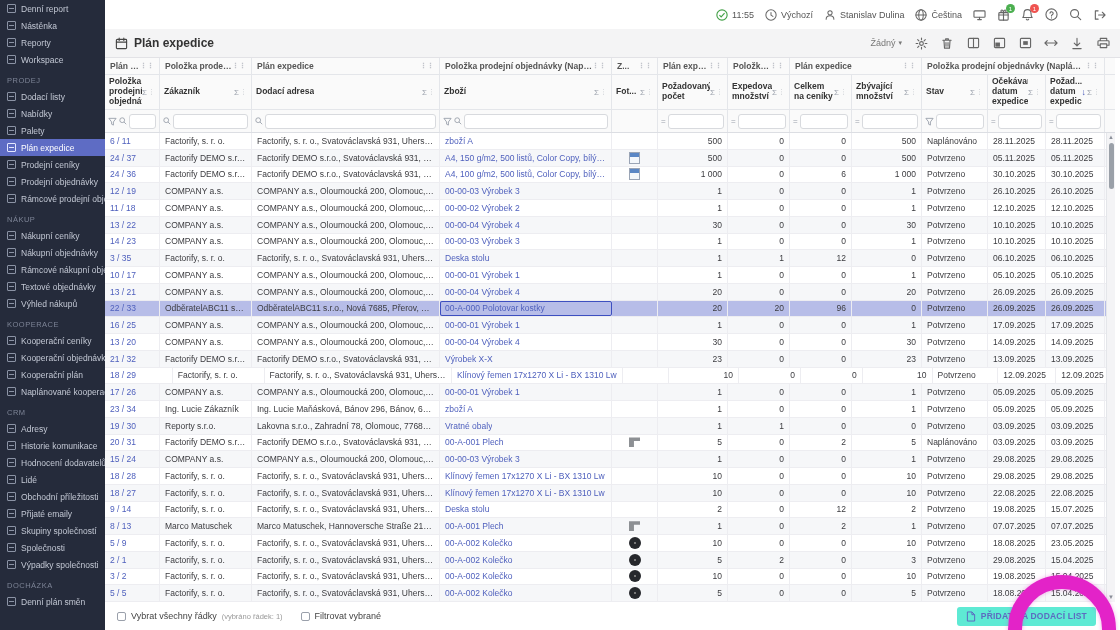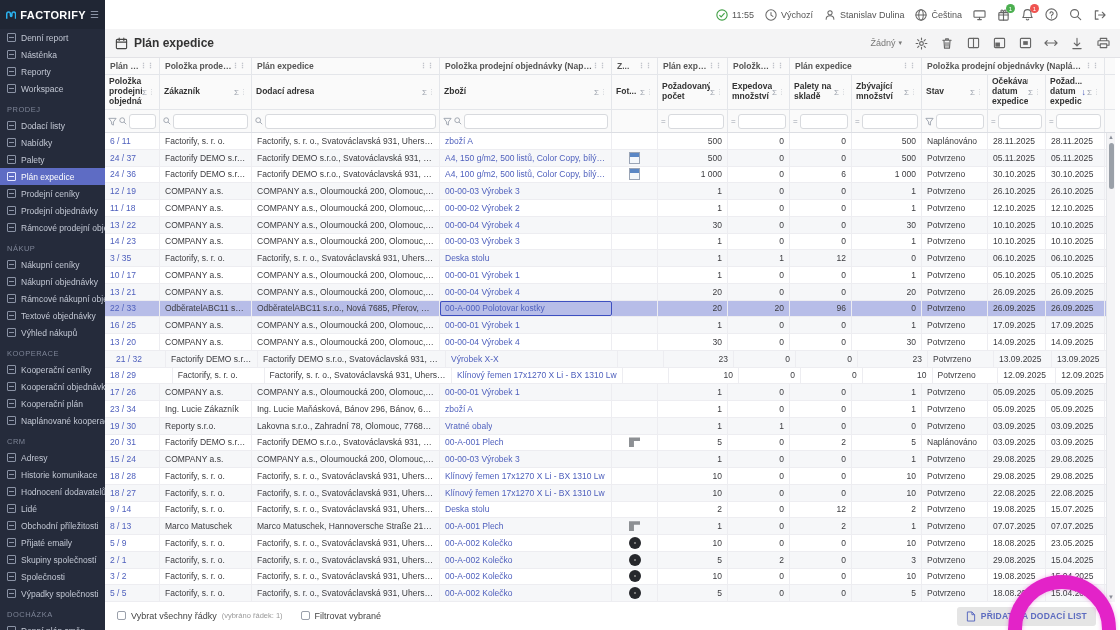--- a/index.html
+++ b/index.html
@@ -73,42 +73,35 @@
 .photo-wheel { width:12px; height:12px; border-radius:50%; background:radial-gradient(circle at 50% 50%, #777 0 18%, #26282c 18% 75%, #55585e 75%); }
 
 
 .scrollbar { position:absolute; right:0; top:75px; bottom:0; width:9px; background:#f4f4f6; border-left:1px solid #e4e6ea; display:flex; flex-direction:column; align-items:center; }
 .sb-arrow { font-size:6px; color:#8a8f99; line-height:8px; height:9px; cursor:pointer; }
 .sb-thumb { width:5px; height:46px; background:#9aa0a8; border-radius:3px; margin-top:1px; cursor:grab; }
 .sb-bottom { margin-top:auto; }
 
 
 .footer { flex:1; display:flex; align-items:center; gap:18px; padding:0 12px; background:#fff; }
-.chk-group { display:flex; align-items:flex-start; gap:5px; font-size:9px; color:#444; cursor:pointer; }
+.chk-group { display:flex; align-items:flex-end; gap:5px; font-size:9px; color:#444; cursor:pointer; }
 .chk { width:9px; height:9px; border:1px solid #9aa0ab; border-radius:2px; background:#fff; }
 .chk-note { font-size:7.5px; color:#999; }
-.add-btn { margin-left:auto; margin-right:12px; height:19px; display:flex; align-items:center; gap:5px; background:#e5e5e5; color:#5c6bc0; border:none; border-radius:3px; font-size:8.5px; font-weight:bold; padding:0 9px; letter-spacing:.2px; cursor:pointer; }
+.add-btn { margin-left:auto; margin-right:12px; height:19px; display:flex; align-items:center; gap:5px; background:#5eead4; color:#5c6bc0; border:none; border-radius:3px; font-size:8.5px; font-weight:bold; padding:0 9px; letter-spacing:.2px; cursor:pointer; }
 
 
 .hint-circle { position:absolute; left:1008px; top:575px; width:108px; height:108px; border:14px solid #e323c8; border-radius:50%; pointer-events:none; z-index:50; box-shadow:0 0 4px rgba(227,35,200,.35), inset 0 0 4px rgba(227,35,200,.35); }
 .icon-stroke { stroke:#666; fill:none; stroke-width:1.2; stroke-linecap:round; stroke-linejoin:round; }
 </style>
 </head>
 <body>
 
 <div class="app">
 
   <aside class="sidebar">
-    <div class="logo-row">
-      <svg width="14" height="12" viewBox="0 0 14 12">
-          <path d="M1 11 V5 q0-3 2.5-3 t2.5 3 v2 q0 1 1 1 t1-1 V5 q0-3 2.5-3 t2.5 3 v6" fill="none" stroke="#2bb3f0" stroke-width="2"></path>
-        </svg>
-      <span class="logo-text">FACTORIFY</span>
-      <span class="hamburger">☰</span>
-    </div>
     <nav id="sidebar-nav">
         <div class="side-item">
           <span class="side-icon"></span>
           <span class="side-label">Denní report</span>
         </div>
         <div class="side-item">
           <span class="side-icon"></span>
           <span class="side-label">Nástěnka</span>
         </div>
         <div class="side-item">
@@ -444,21 +437,21 @@
             </span>
           </div>
           <div class="head-cell" style="width: 62px;">
             <span class="head-label">Expedované množství</span>
             <span class="head-right">
               <span class="sigma">Σ</span>
               <span class="kebab">⋮</span>
             </span>
           </div>
           <div class="head-cell" style="width: 62px;">
-            <span class="head-label">Palety na skladě</span>
+            <span class="head-label">Celkem na ceníky</span>
             <span class="head-right">
               <span class="sigma">Σ</span>
               <span class="kebab">⋮</span>
             </span>
           </div>
           <div class="head-cell" style="width: 70px;">
             <span class="head-label">Zbývající množství</span>
             <span class="head-right">
               <span class="sigma">Σ</span>
               <span class="kebab">⋮</span>
@@ -1035,21 +1028,21 @@
               <span class="trunc">Potvrzeno</span>
             </div>
             <div class="cell" style="width: 58px;">
               <span class="trunc">14.09.2025</span>
             </div>
             <div class="cell" style="width: 59px;">
               <span class="trunc">14.09.2025</span>
             </div>
           </div>
           <div class="row alt">
-            <div class="cell" style="width: 55px; margin-left: 6px;">
+            <div class="cell" style="width: 55px;">
               <span class="trunc link">21 / 32</span>
             </div>
             <div class="cell" style="width: 92px;">
               <span class="trunc">Factorify DEMO s.r.o.</span>
             </div>
             <div class="cell" style="width: 188px;">
               <span class="trunc">Factorify DEMO s.r.o., Svatováclavská 931, Uherské Hr...</span>
             </div>
             <div class="cell" style="width: 172px;">
               <span class="trunc link">Výrobek X-X</span>

